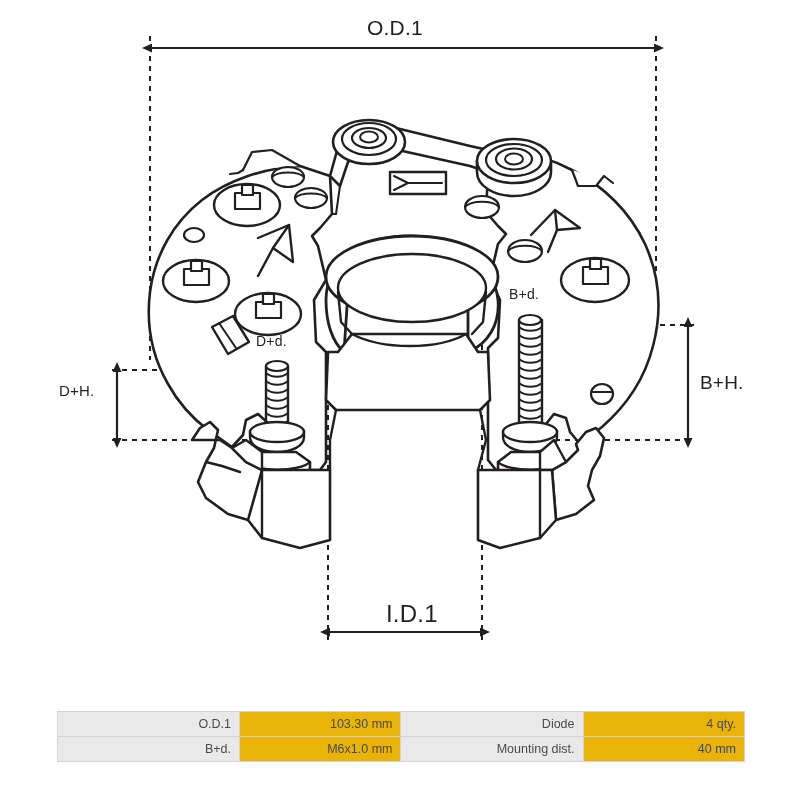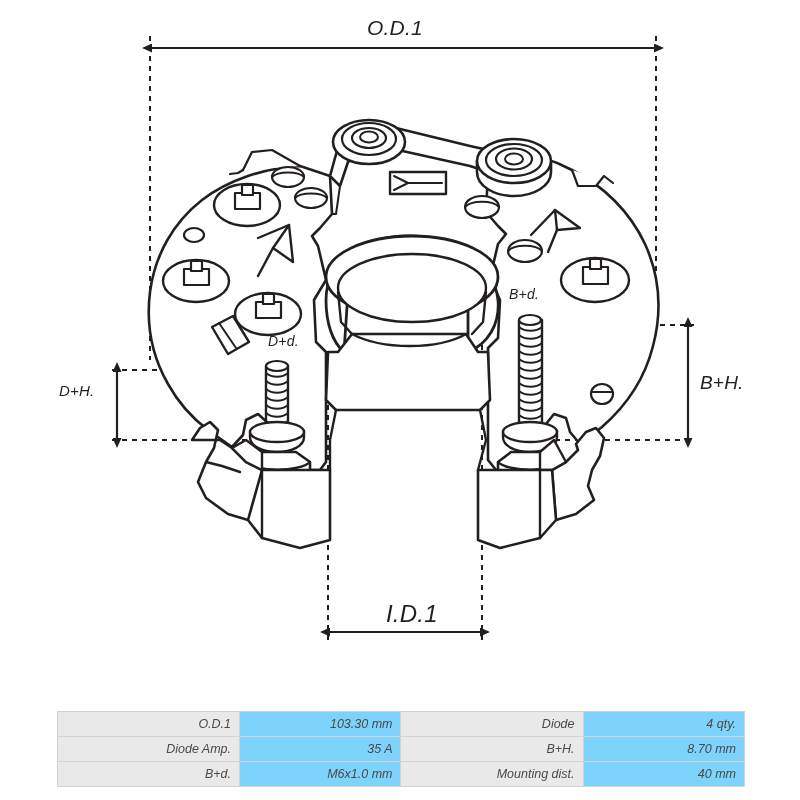--- a/index.html
+++ b/index.html
@@ -12,21 +12,20 @@
     width: 800px;
     height: 800px;
     font-family: "Liberation Sans", sans-serif;
     position: relative;
     overflow: hidden;
   }
   #root {
     position: relative;
     width: 800px;
     height: 800px;
-    font-style: italic;
   }
   #drawing-area {
     position: absolute;
     left: 0;
     top: 0;
     width: 800px;
     height: 690px;
   }
   #drawing-svg {
     display: block;
@@ -52,21 +51,21 @@
     font-size: 12.5px;
     color: #4a4a4a;
     text-align: right;
     white-space: nowrap;
     overflow: hidden;
   }
   td.label-cell {
     background: #e9e9e9;
   }
   td.value-cell {
-    background: #7dd3fc;
+    background: #eab308;
   }
   col.c1 { width: 26.5%; }
   col.c2 { width: 23.5%; }
   col.c3 { width: 26.5%; }
   col.c4 { width: 23.5%; }
 
   
   .dim-text {
     position: absolute;
     font-family: "Liberation Sans", sans-serif;
@@ -84,21 +83,21 @@
   }
   #label-bh {
     left: 700px; top: 372px;
     font-size: 19px;
   }
   #label-dh {
     left: 59px; top: 382px;
     font-size: 15px;
   }
   #label-dd {
-    left: 268px; top: 333px;
+    left: 256px; top: 333px;
     font-size: 14px;
     text-align: right;
   }
   #label-bd {
     left: 509px; top: 286px;
     font-size: 14px;
   }
 </style>
 </head>
 <body>
@@ -403,26 +402,20 @@
           <col class="c4">
       </colgroup>
       <tbody>
         <tr>
           <td class="label-cell">O.D.1</td>
           <td class="value-cell">103.30 mm</td>
           <td class="label-cell">Diode</td>
           <td class="value-cell">4 qty.</td>
         </tr>
         <tr>
-          <td class="label-cell">Diode Amp.</td>
-          <td class="value-cell">35 A</td>
-          <td class="label-cell">B+H.</td>
-          <td class="value-cell">8.70 mm</td>
-        </tr>
-        <tr>
           <td class="label-cell">B+d.</td>
           <td class="value-cell">M6x1.0 mm</td>
           <td class="label-cell">Mounting dist.</td>
           <td class="value-cell">40 mm</td>
         </tr>
       </tbody>
     </table>
   </div>
 
 </div>

